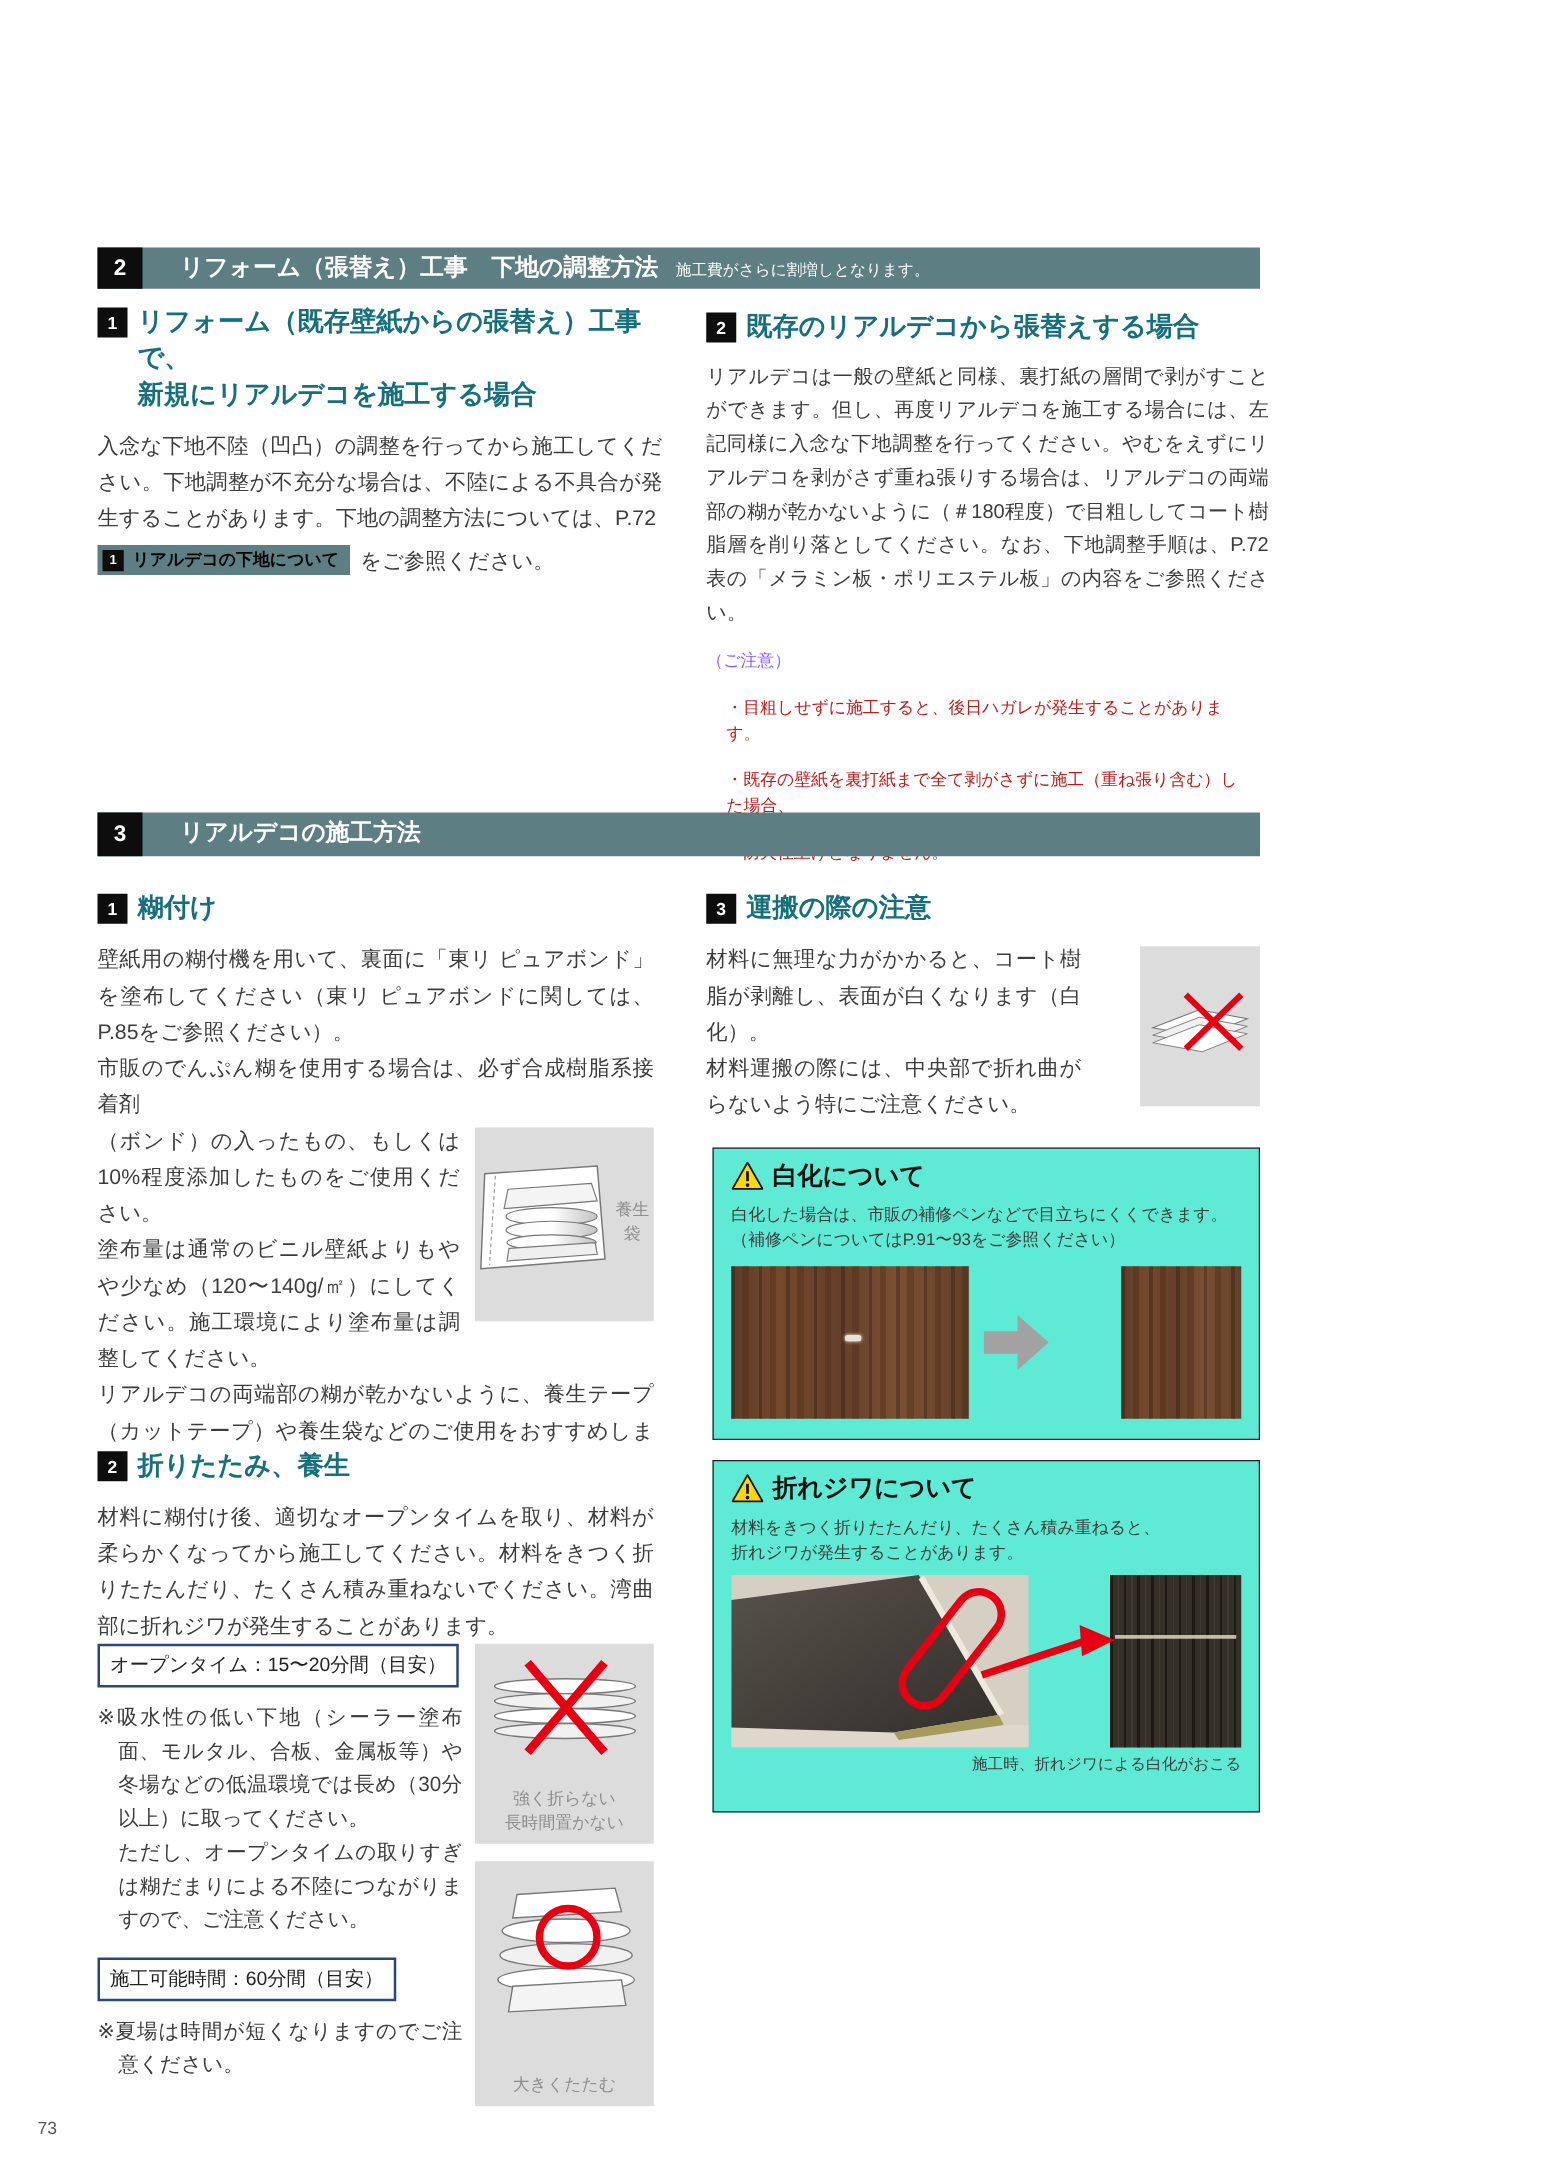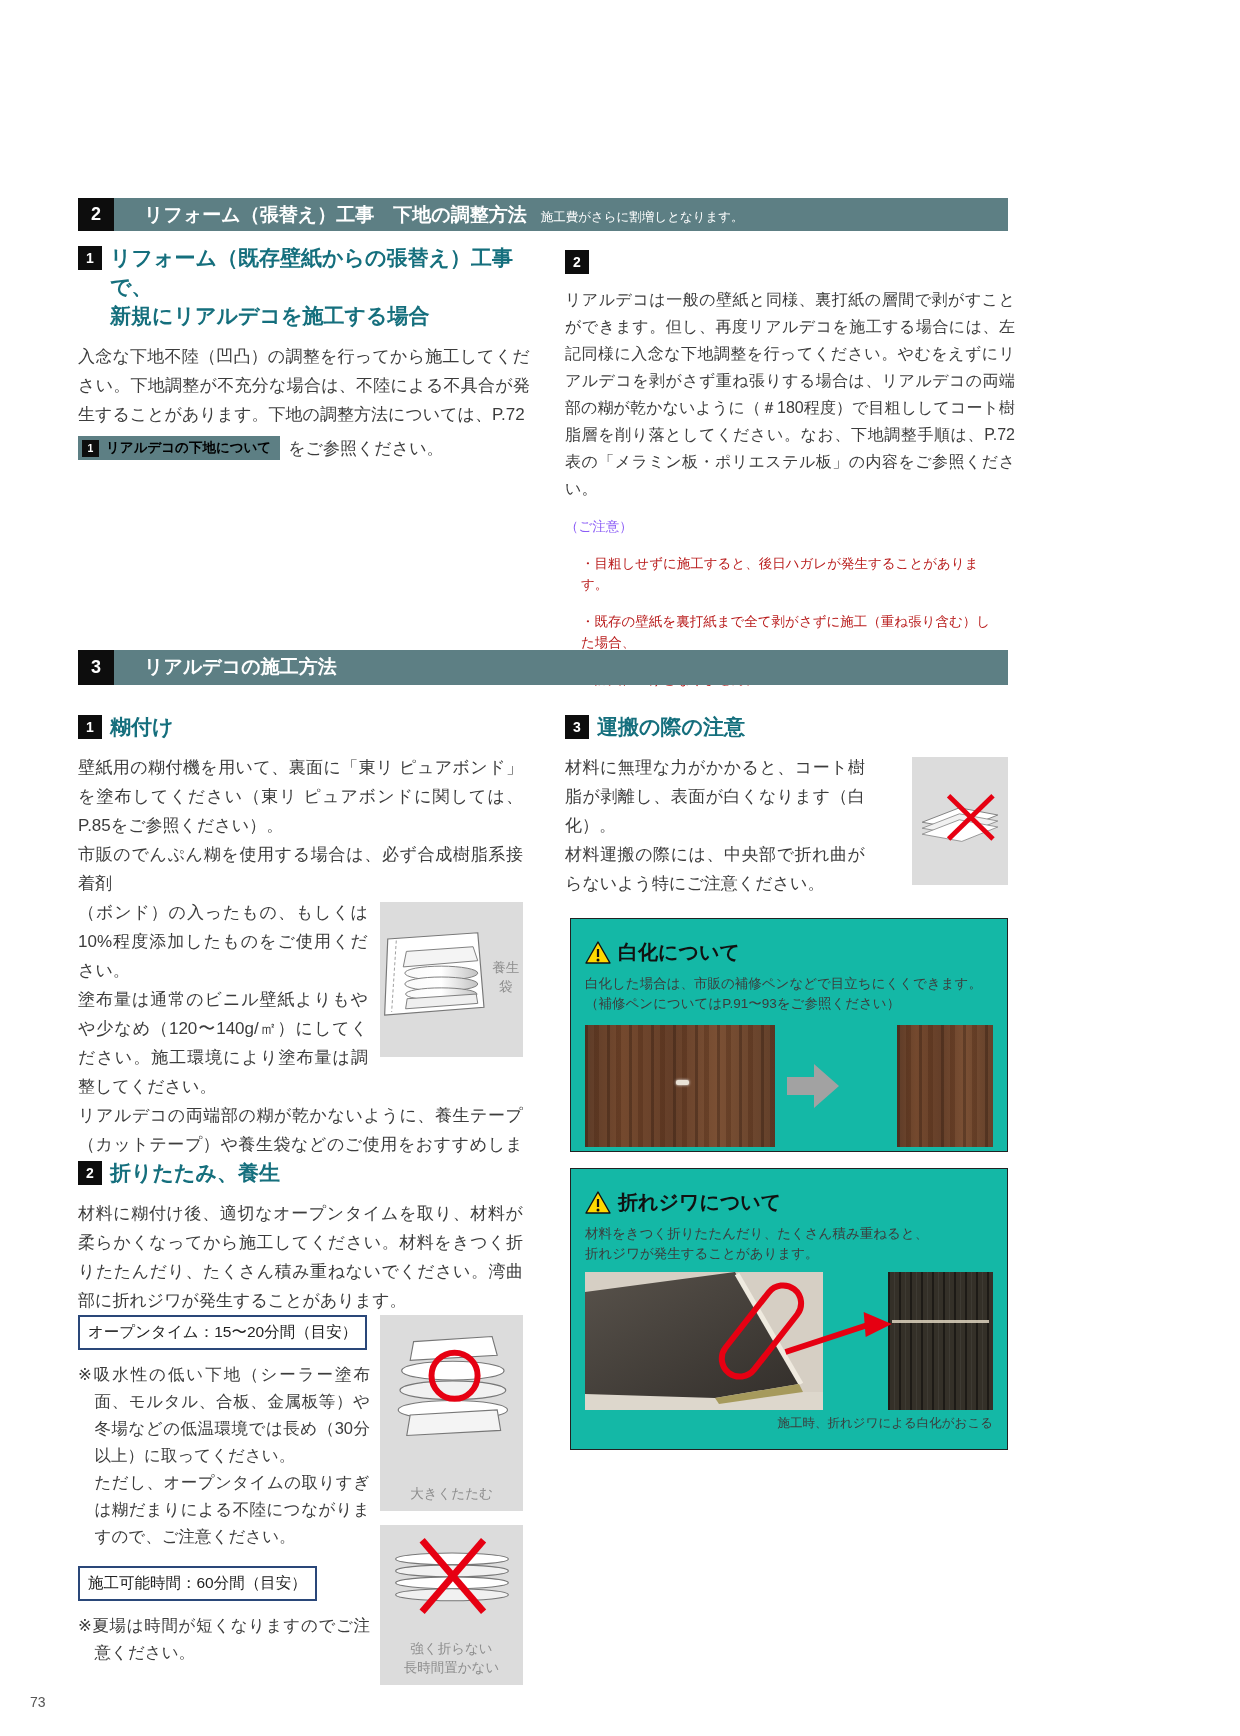--- a/index.html
+++ b/index.html
@@ -64,21 +64,21 @@
   .figA{height:160px;}
   .figB{height:196px;}
 
   
   .tr-row{display:flex;}
   .tr-text{width:300px;}
   .tr-fig{width:96px;height:128px;margin-left:auto;background:#dcdcdc;display:flex;
           align-items:center;justify-content:center;margin-top:4px;}
 
   
-  .warnbox{border:1.5px solid #222;padding:20px 14px;box-sizing:border-box;background:#14b8a6;}
+  .warnbox{border:1.5px solid #222;padding:8px 14px;box-sizing:border-box;background:#5eead4;}
   .wtitle-row{display:flex;align-items:center;gap:7px;margin-bottom:8px;}
   .wtitle{font-size:20px;font-weight:bold;color:#111;}
   .wsmall{margin:0;font-size:13.5px;line-height:20px;color:#3c3c3c;}
   .photo-row{display:flex;align-items:center;margin-top:11px;}
   .wood{position:relative;height:122px;background:
         repeating-linear-gradient(90deg, rgba(25,10,4,.28) 0 3px, rgba(0,0,0,0) 3px 9px,
           rgba(70,35,16,.32) 9px 14px, rgba(0,0,0,0) 14px 22px),
         linear-gradient(90deg,#5e3c28 0%,#74492e 20%,#653f29 45%,#7b5034 70%,#63402a 100%);}
   .wood-l{width:190px;}
   .wood-r{width:96px;margin-left:auto;}
@@ -124,20 +124,21 @@
         <span class="bnum">1</span>
         <span class="blabel">リアルデコの下地について</span>
       </span>
       <span class="badge-after">をご参照ください。</span>
     </div>
   </section>
 
   <section class="sub2">
     <h3 class="subhead">
       <span class="numsq">2</span>
+      <span>既存のリアルデコから張替えする場合</span>
     </h3>
     <p class="body">リアルデコは一般の壁紙と同様、裏打紙の層間で剥がすことができます。但し、再度リアルデコを施工する場合には、左記同様に入念な下地調整を行ってください。やむをえずにリアルデコを剥がさず重ね張りする場合は、リアルデコの両端部の糊が乾かないように（＃180程度）で目粗ししてコート樹脂層を削り落としてください。なお、下地調整手順は、P.72表の「メラミン板・ポリエステル板」の内容をご参照ください。</p>
     <p class="note-title">（ご注意）</p>
     <p class="note-line">・目粗しせずに施工すると、後日ハガレが発生することがあります。</p>
     <p class="note-line">・既存の壁紙を裏打紙まで全て剥がさずに施工（重ね張り含む）した場合、</p>
     <p class="note-line">　防火仕上げとなりません。</p>
   </section>
 
   <div class="secbar bar3" style="position:absolute;">
     <div class="numbox">3</div>
@@ -266,43 +267,43 @@
     <p class="body">材料に糊付け後、適切なオープンタイムを取り、材料が柔らかくなってから施工してください。材料をきつく折りたたんだり、たくさん積み重ねないでください。湾曲部に折れジワが発生することがあります。</p>
     <div class="fold-cols">
       <div class="fold-left">
         <div class="timebox">オープンタイム：15〜20分間（目安）</div>
         <p class="hangnote">※吸水性の低い下地（シーラー塗布面、モルタル、合板、金属板等）や冬場などの低温環境では長め（30分以上）に取ってください。
 ただし、オープンタイムの取りすぎは糊だまりによる不陸につながりますので、ご注意ください。</p>
         <div class="timebox">施工可能時間：60分間（目安）</div>
         <p class="hangnote">※夏場は時間が短くなりますのでご注意ください。</p>
       </div>
       <div class="fold-right">
-        <div class="figbox figB">
-          <svg width="128" height="122" viewBox="0 0 150 140">
-            <polygon points="30,18 122,12 128,34 26,40" fill="#ffffff" stroke="#777" stroke-width="1.3"></polygon>
-            <ellipse cx="76" cy="52" rx="60" ry="11" fill="#ffffff" stroke="#777" stroke-width="1.3"></ellipse>
-            <ellipse cx="76" cy="75" rx="62" ry="11" fill="#f1f1f1" stroke="#777" stroke-width="1.3"></ellipse>
-            <ellipse cx="76" cy="98" rx="64" ry="11" fill="#ffffff" stroke="#777" stroke-width="1.3"></ellipse>
-            <polygon points="26,104 128,98 132,122 22,128" fill="#f4f4f4" stroke="#777" stroke-width="1.3"></polygon>
-            <circle cx="78" cy="58" r="27" fill="none" stroke="#e60012" stroke-width="7"></circle>
-          </svg>
-          <div class="figcap">大きくたたむ</div>
-        </div>
         <div class="figbox figA">
           <svg width="128" height="82" viewBox="0 0 150 96">
             <ellipse cx="75" cy="28" rx="66" ry="7" fill="#ffffff" stroke="#777" stroke-width="1.3"></ellipse>
             <ellipse cx="75" cy="42" rx="66" ry="7" fill="#f1f1f1" stroke="#777" stroke-width="1.3"></ellipse>
             <ellipse cx="75" cy="56" rx="66" ry="7" fill="#ffffff" stroke="#777" stroke-width="1.3"></ellipse>
             <ellipse cx="75" cy="70" rx="66" ry="7" fill="#f1f1f1" stroke="#777" stroke-width="1.3"></ellipse>
             <line x1="40" y1="6" x2="112" y2="90" stroke="#e60012" stroke-width="8"></line>
             <line x1="112" y1="6" x2="40" y2="90" stroke="#e60012" stroke-width="8"></line>
           </svg>
           <div class="figcap">
             <span>強く折らない</span><br>
             <span>長時間置かない</span>
           </div>
         </div>
+        <div class="figbox figB">
+          <svg width="128" height="122" viewBox="0 0 150 140">
+            <polygon points="30,18 122,12 128,34 26,40" fill="#ffffff" stroke="#777" stroke-width="1.3"></polygon>
+            <ellipse cx="76" cy="52" rx="60" ry="11" fill="#ffffff" stroke="#777" stroke-width="1.3"></ellipse>
+            <ellipse cx="76" cy="75" rx="62" ry="11" fill="#f1f1f1" stroke="#777" stroke-width="1.3"></ellipse>
+            <ellipse cx="76" cy="98" rx="64" ry="11" fill="#ffffff" stroke="#777" stroke-width="1.3"></ellipse>
+            <polygon points="26,104 128,98 132,122 22,128" fill="#f4f4f4" stroke="#777" stroke-width="1.3"></polygon>
+            <circle cx="78" cy="58" r="27" fill="none" stroke="#e60012" stroke-width="7"></circle>
+          </svg>
+          <div class="figcap">大きくたたむ</div>
+        </div>
       </div>
     </div>
   </section>
 
   <div class="pagenum">73</div>
 </div>
 
 </body></html>

